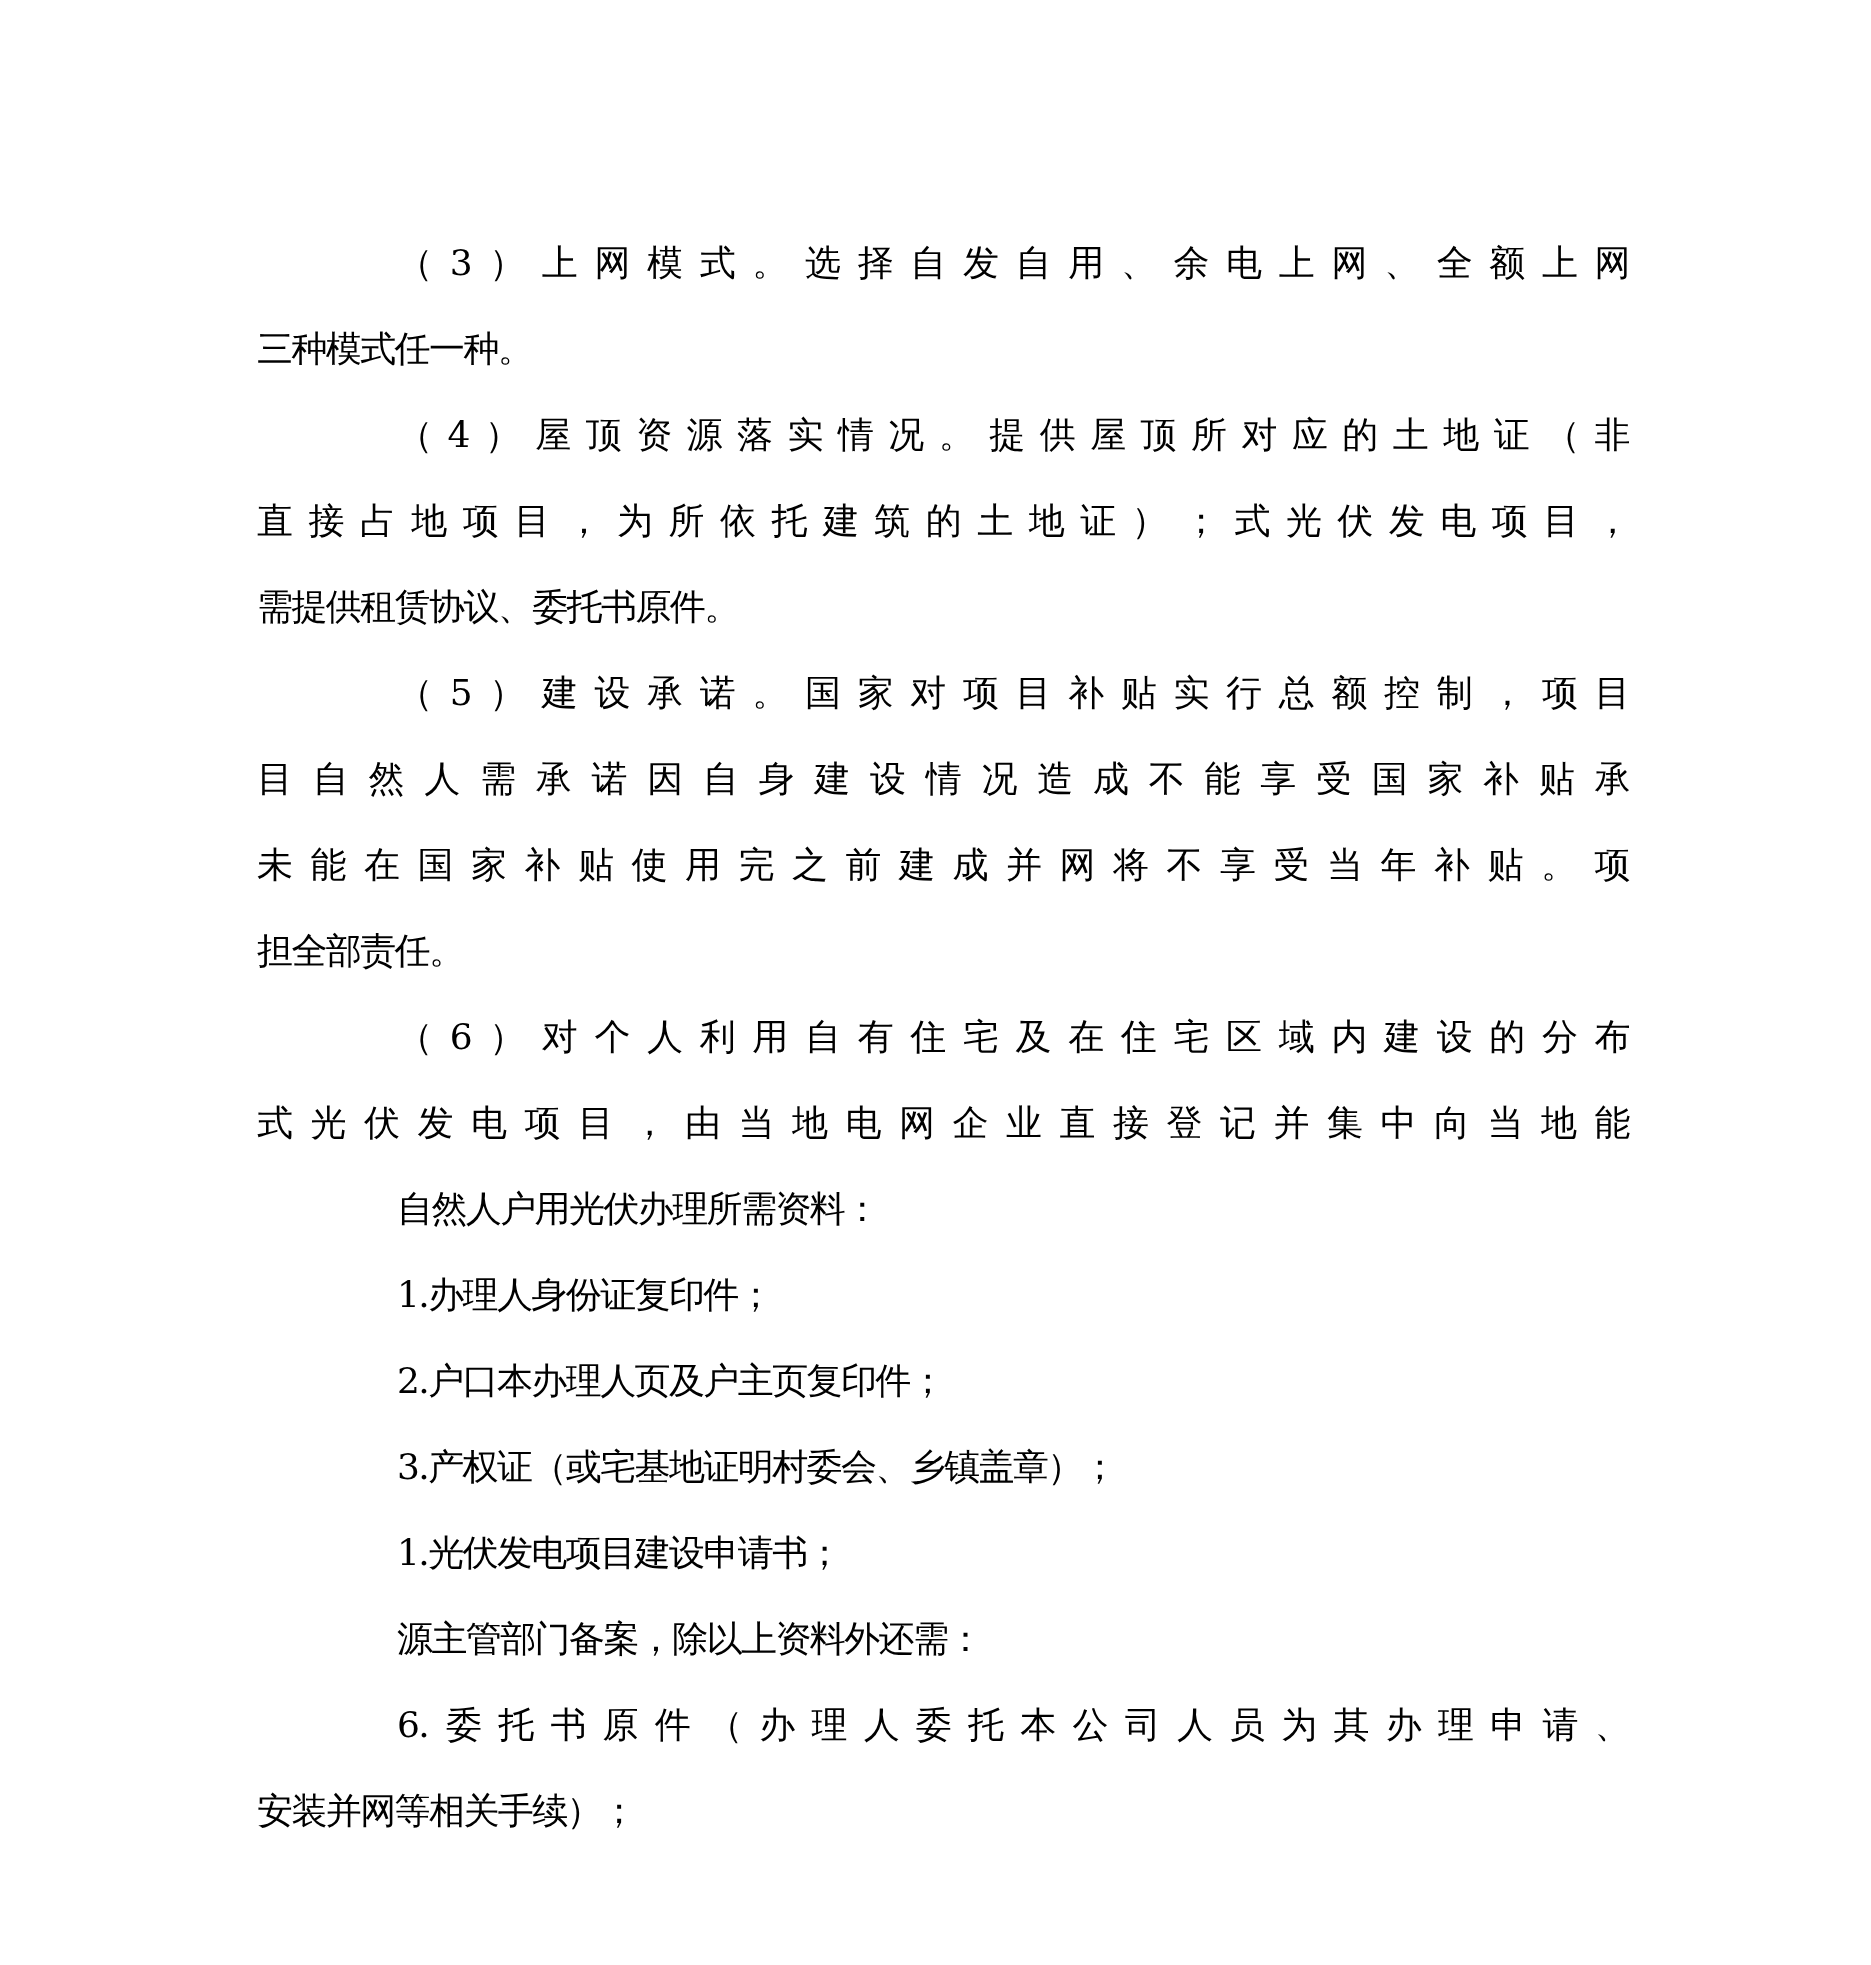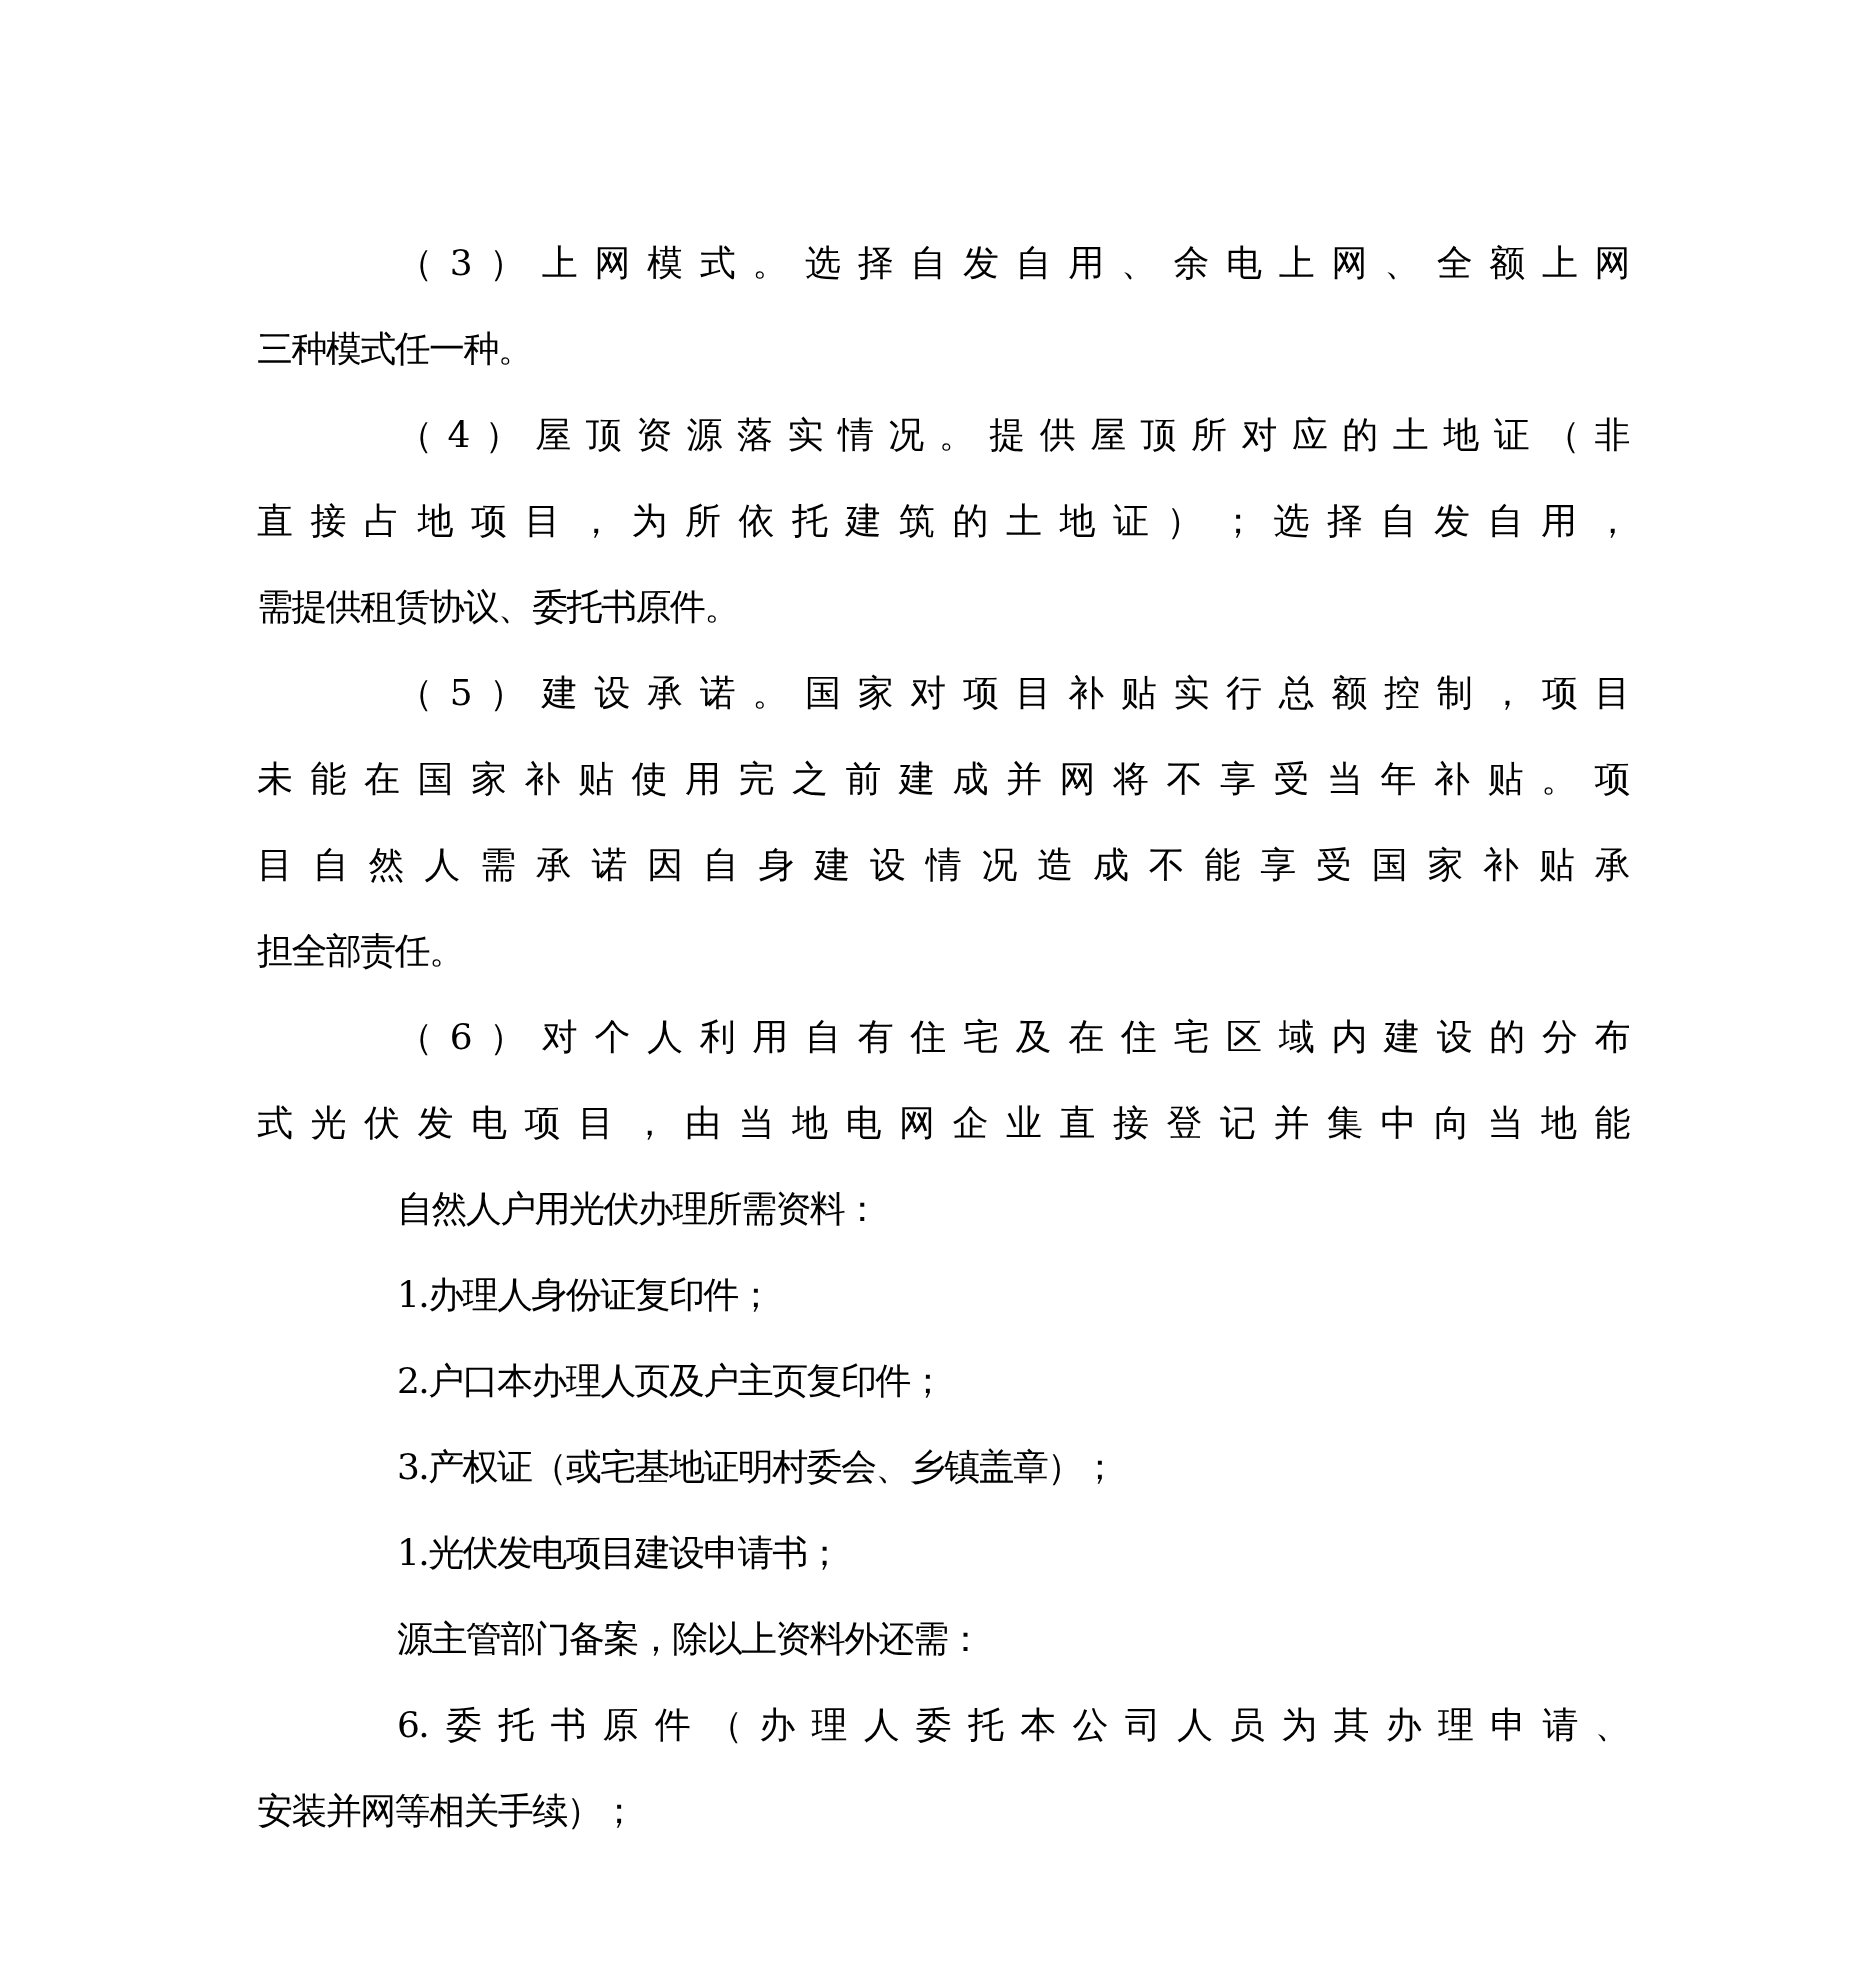--- a/index.html
+++ b/index.html
@@ -48,25 +48,25 @@
 </style>
 </head>
 <body>
 
 <div class="page">
 
   <div class="content">
     <div class="line indent fill">（3）上网模式。选择自发自用、余电上网、全额上网</div>
     <div class="line">三种模式任一种。</div>
     <div class="line indent fill">（4）屋顶资源落实情况。提供屋顶所对应的土地证（非</div>
-    <div class="line fill">直接占地项目，为所依托建筑的土地证）；选择自发自用，</div>
+    <div class="line fill">直接占地项目，为所依托建筑的土地证）；式光伏发电项目，</div>
     <div class="line">需提供租赁协议、委托书原件。</div>
     <div class="line indent fill">（5）建设承诺。国家对项目补贴实行总额控制，项目</div>
+    <div class="line fill">目自然人需承诺因自身建设情况造成不能享受国家补贴承</div>
     <div class="line fill">未能在国家补贴使用完之前建成并网将不享受当年补贴。项</div>
-    <div class="line fill">目自然人需承诺因自身建设情况造成不能享受国家补贴承</div>
     <div class="line">担全部责任。</div>
     <div class="line indent fill">（6）对个人利用自有住宅及在住宅区域内建设的分布</div>
     <div class="line fill">式光伏发电项目，由当地电网企业直接登记并集中向当地能</div>
     <div class="line indent">自然人户用光伏办理所需资料：</div>
     <div class="line indent">1.办理人身份证复印件；</div>
     <div class="line indent">2.户口本办理人页及户主页复印件；</div>
     <div class="line indent">3.产权证（或宅基地证明村委会、乡镇盖章）；</div>
     <div class="line indent">1.光伏发电项目建设申请书；</div>
     <div class="line indent">源主管部门备案，除以上资料外还需：</div>
     <div class="line indent fill">6.委托书原件（办理人委托本公司人员为其办理申请、</div>

